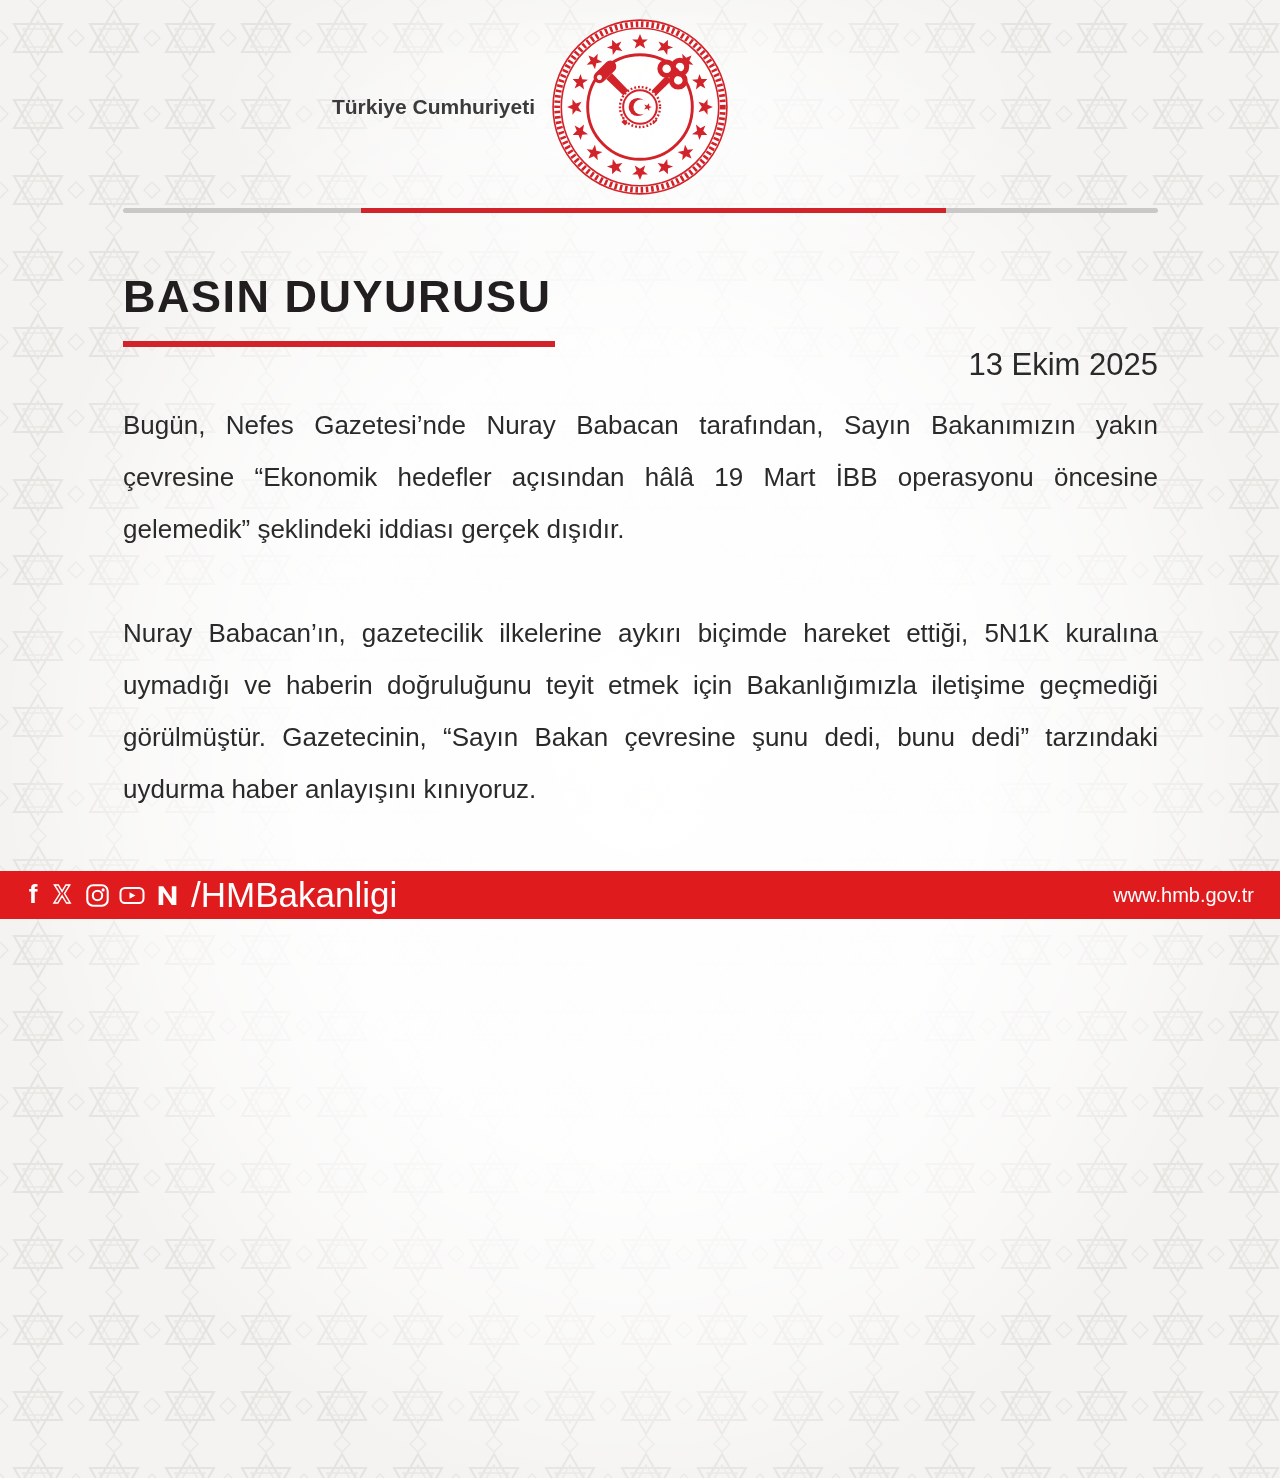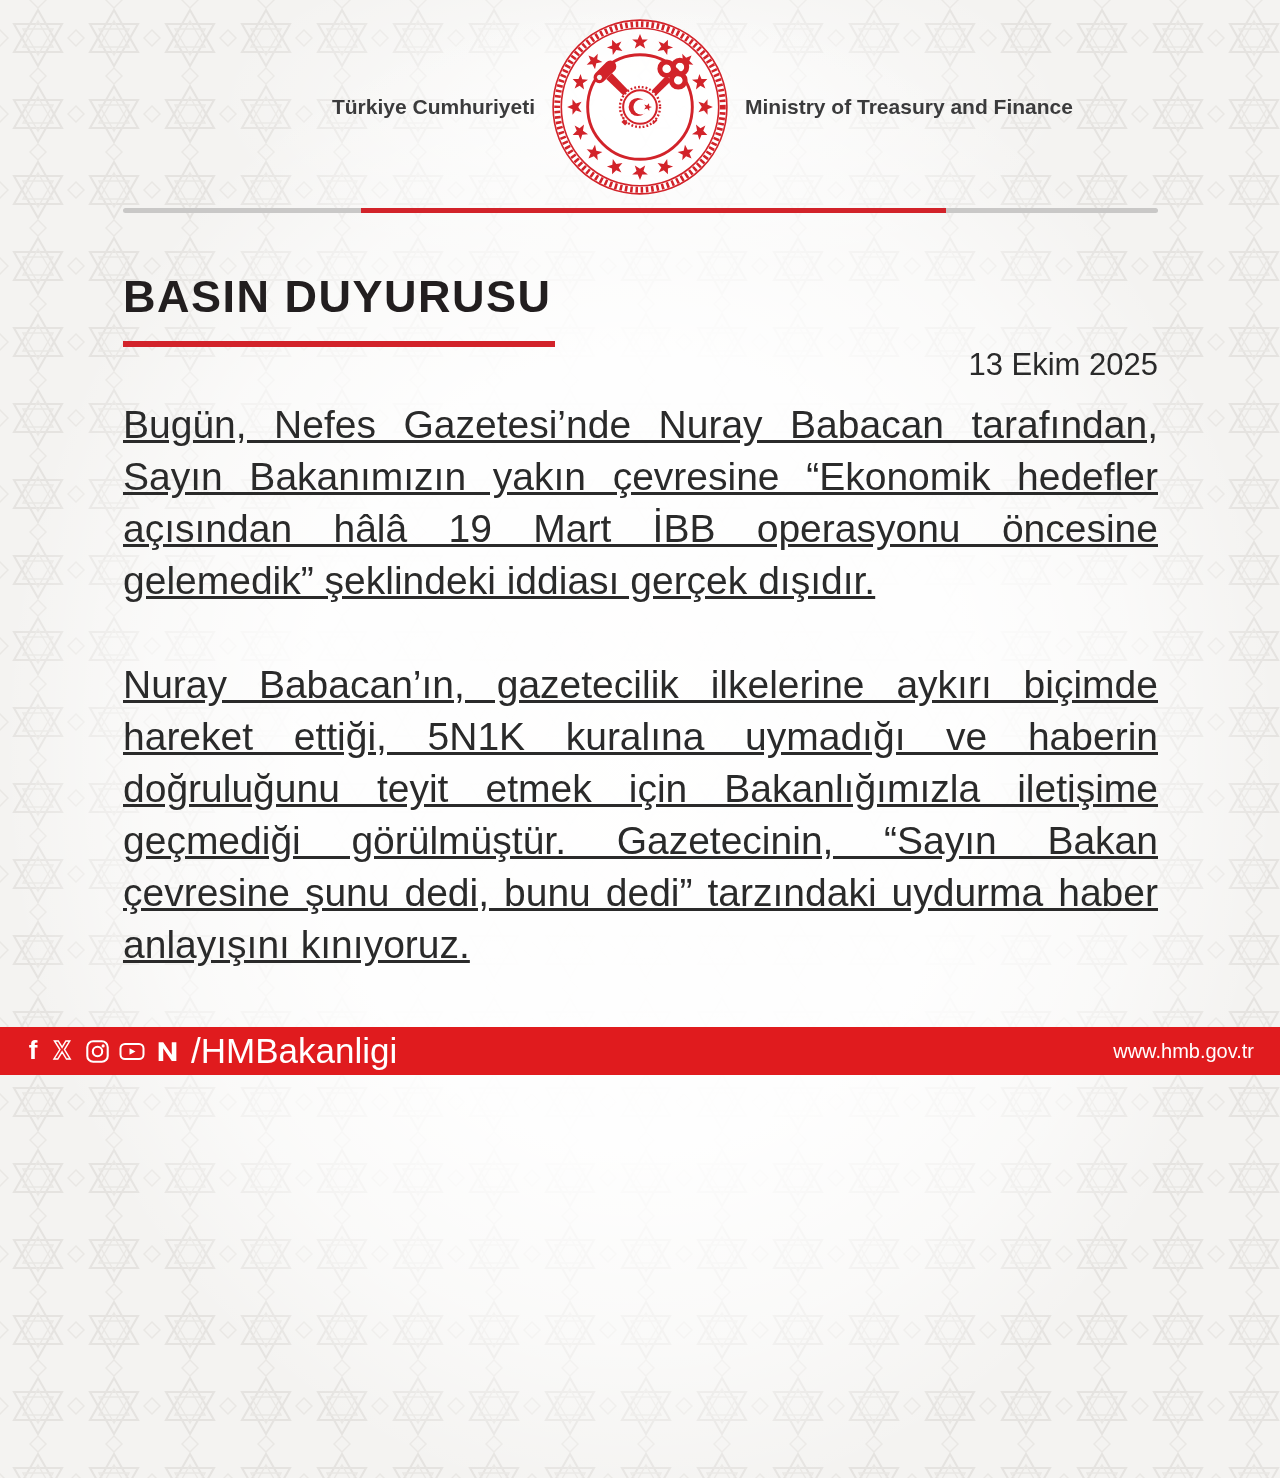--- a/index.html
+++ b/index.html
@@ -20,21 +20,21 @@
 
   
   .divider{position:relative;margin:6px auto 0;width:1035px;height:5px;background:#c9c8c7;border-radius:3px;}
   .divider .red-seg{position:absolute;left:238px;top:0;width:585px;height:5px;background:#d2232a;}
 
   
   main{padding:0 122px 0 123px;}
   h1{margin:58px 0 18px;font-size:45px;font-weight:bold;letter-spacing:1.5px;color:#221e1f;}
   .title-underline{width:432px;height:6px;background:#d2232a;margin-top:13px;}
   .date{text-align:right;font-size:31px;color:#2a2a2a;}
-  .body-par{margin:8px 0 52px;font-size:39px;line-height:52px;text-align:justify;color:#2a2a2a;text-decoration:underline;}
+  .body-par{margin:8px 0 52px;font-size:26px;line-height:52px;text-align:justify;color:#2a2a2a;}
   .body-par.first{margin-top:16px;}
   .body-par.last{margin-bottom:30px;}
   .closing{margin:0;font-size:32px;line-height:52px;font-weight:bold;color:#221e1f;}
 
   
   footer{position:absolute;left:0;right:0;bottom:0;height:48px;background:#e01b1e;display:flex;align-items:center;justify-content:space-between;padding:0 26px;box-sizing:border-box;}
   .social{display:flex;align-items:center;gap:9px;}
   .social .icn{display:inline-flex;align-items:center;justify-content:center;width:26px;height:26px;}
   .social .icn.narrow{width:14px;}
   .handle{color:#ffffff;font-size:35px;margin-left:2px;}
@@ -130,21 +130,20 @@
             <circle cx="100" cy="100" r="22" fill="#ffffff" stroke="#d2232a" stroke-width="2.6" stroke-dasharray="2 2.2"></circle>
             <circle cx="100" cy="100" r="18.5" fill="#ffffff" stroke="#d2232a" stroke-width="2.2"></circle>
             <circle cx="97.5" cy="100" r="10" fill="#d2232a"></circle>
             <circle cx="101" cy="100" r="8.2" fill="#ffffff"></circle>
             <use href="#star5" transform="translate(108.5 100) scale(0.52) rotate(18)"></use>
           </g>
         </svg>
       </div>
 
       <div class="org org-right">
-        <div>Ministry of Treasury and Finance</div>
       </div>
     </header>
 
     <div class="divider">
       <span class="red-seg"></span>
     </div>
 
     <main>
       <h1>BASIN DUYURUSU</h1>
       <div class="title-underline"></div>

